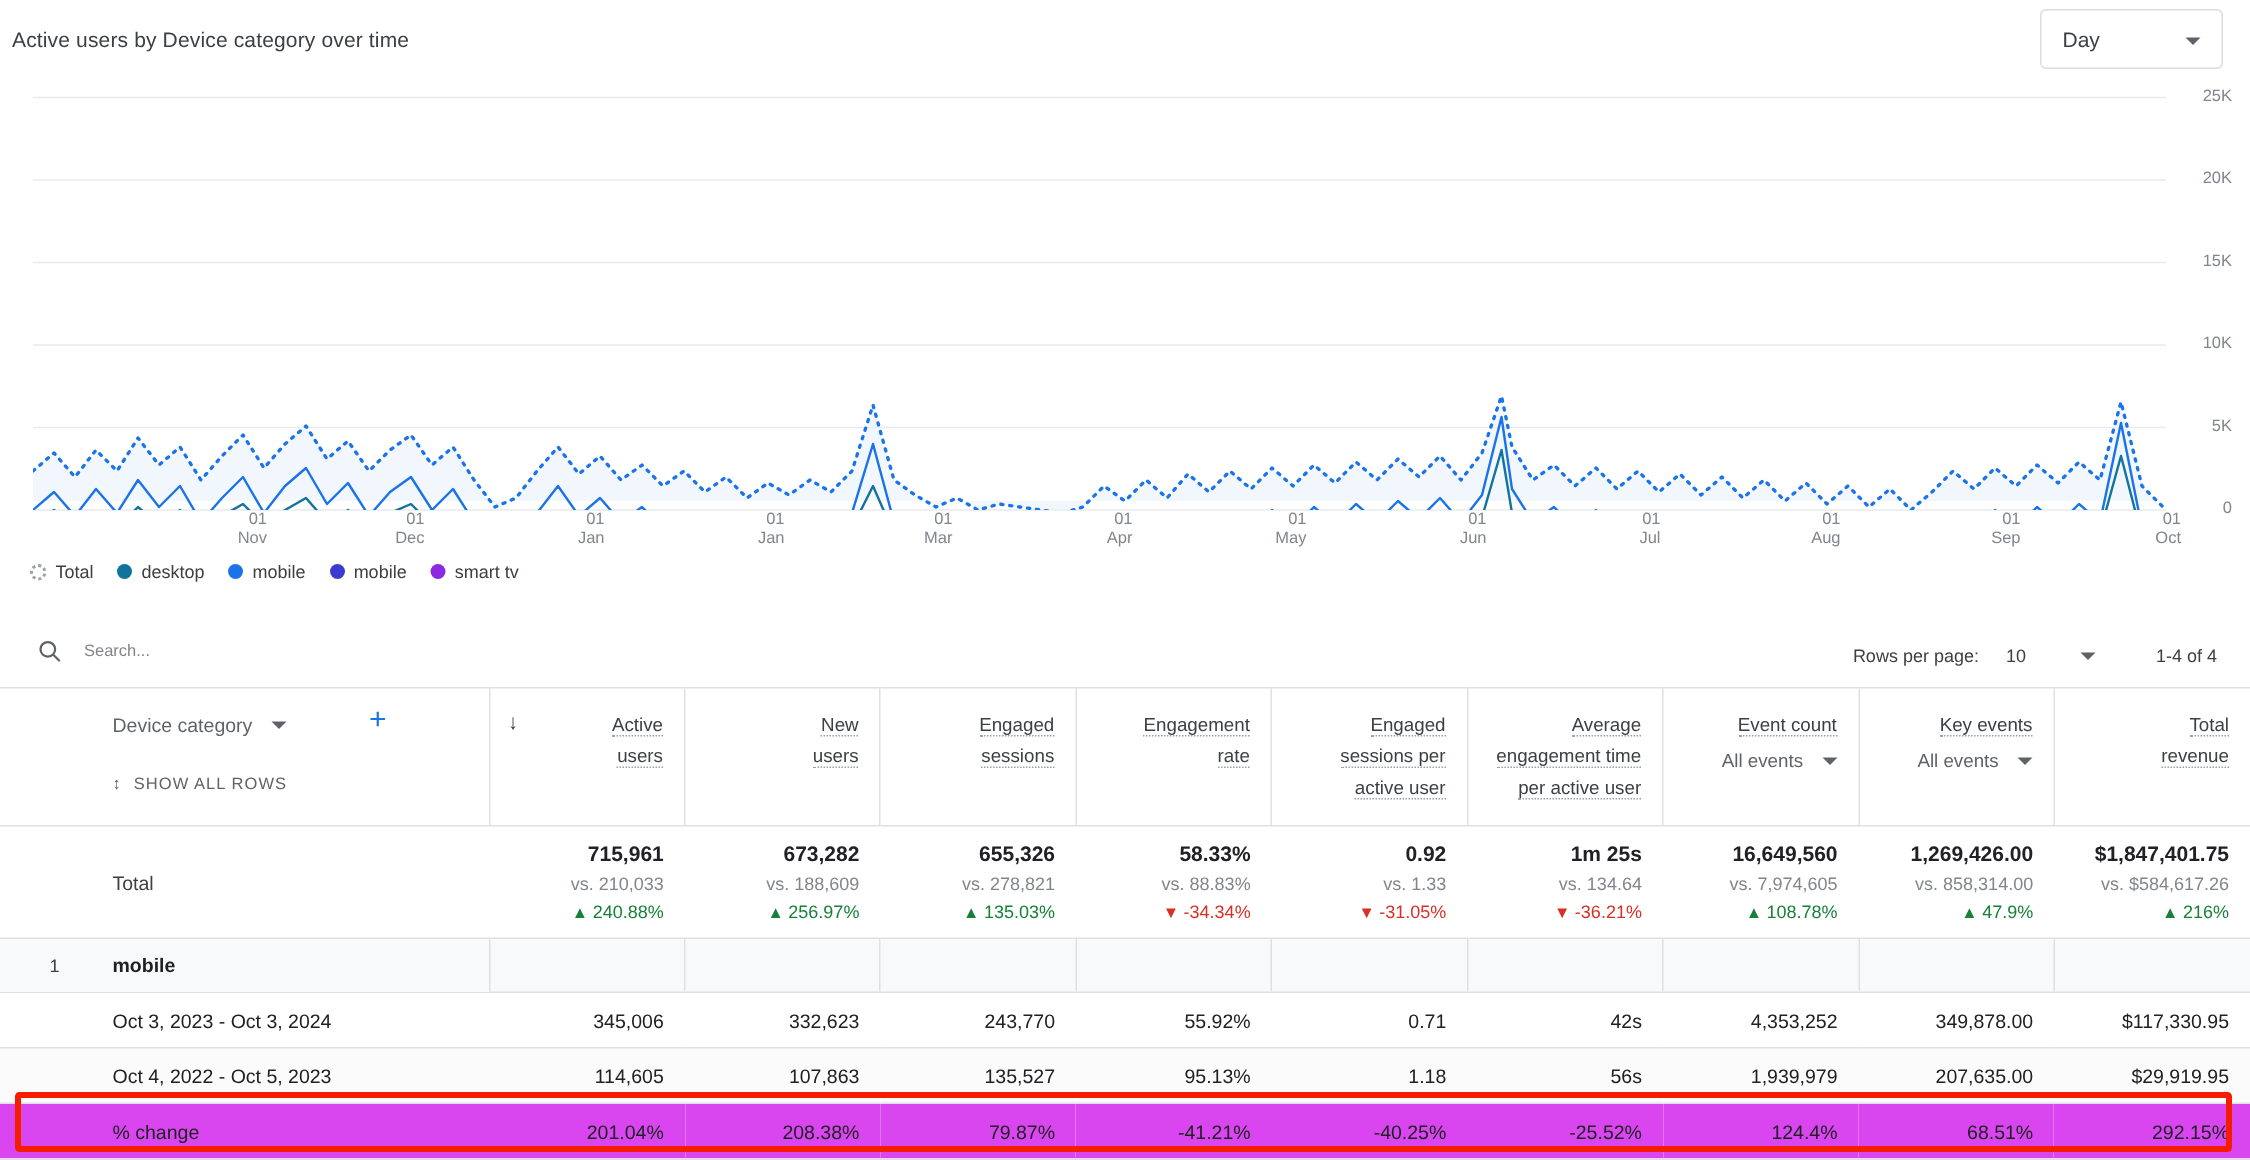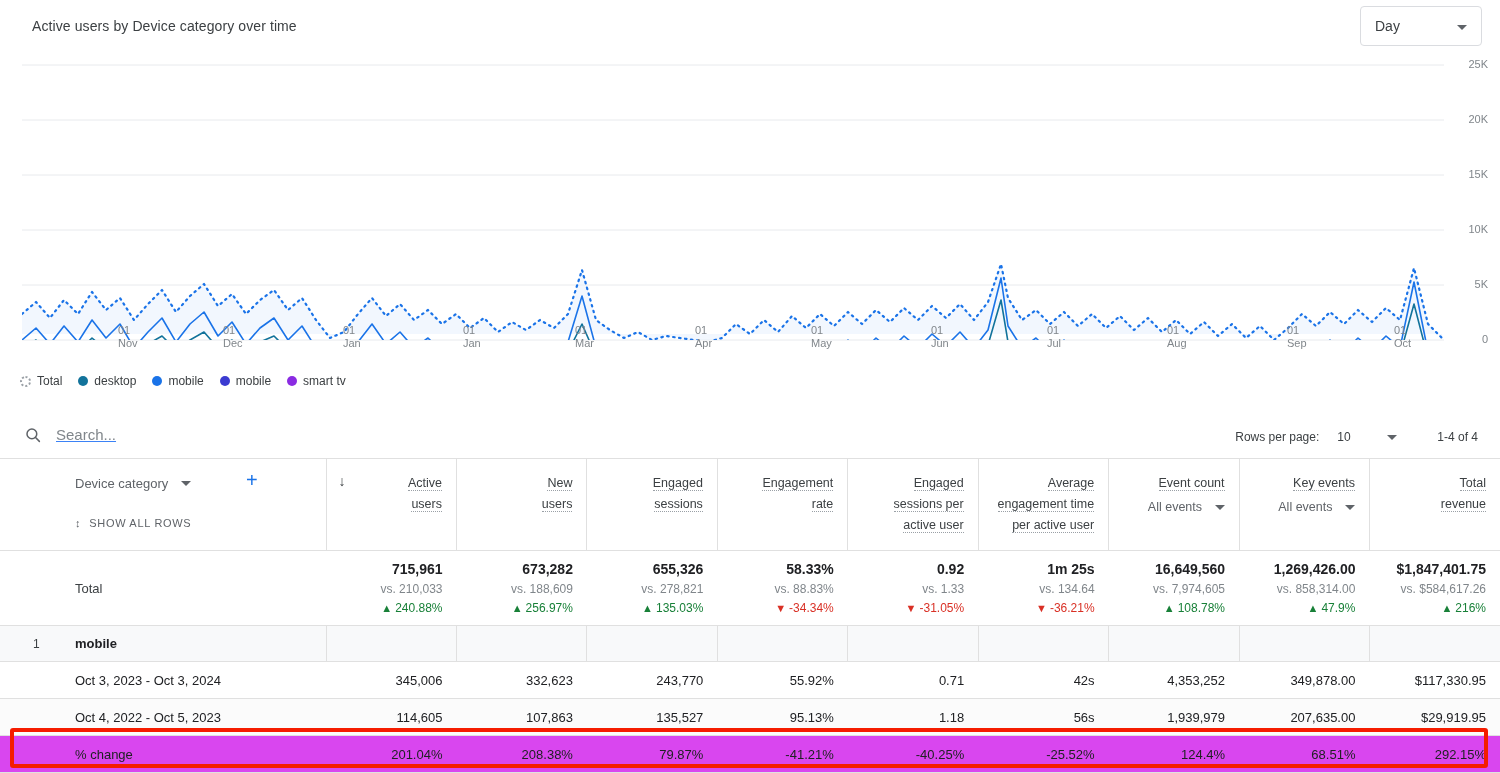--- a/index.html
+++ b/index.html
@@ -11,21 +11,21 @@
     color: #202124;
     overflow: hidden;
   }
   .page { position: relative; width: 1500px; height: 773px; }
 
   
   .card-header {
     position: absolute; top: 0; left: 0; width: 1500px; height: 52px;
   }
   .card-title {
-    position: absolute; left: 32px; top: 18px;
+    position: absolute; left: 8px; top: 18px;
     font-size: 14px; color: #3c4043; letter-spacing: .1px;
   }
   .granularity-select {
     position: absolute; right: 18px; top: 6px;
     width: 122px; height: 40px;
     border: 1px solid #dadce0; border-radius: 4px;
     background: #fff; cursor: pointer;
   }
   .granularity-select .val {
     position: absolute; left: 14px; top: 11px;
@@ -45,22 +45,22 @@
     position: absolute; left: 0; top: 52px;
     width: 1500px; height: 345px;
   }
   .chart-svg { position: absolute; left: 0; top: 0; }
   .ytick {
     position: absolute; right: 12px;
     font-size: 11px; color: #80868b; text-align: right;
     width: 40px;
   }
   .xtick {
-    position: absolute; top: 272px;
-    font-size: 11px; color: #80868b; text-align: left;
+    position: absolute; top: 288px;
+    font-size: 11px; color: #80868b; text-align: right;
     width: 60px; line-height: 13px;
   }
 
   
   .legend {
     position: absolute; left: 20px; top: 374px;
     display: flex; align-items: center; gap: 16px;
   }
   .legend-item {
     display: flex; align-items: center; gap: 6px;
@@ -77,23 +77,22 @@
   .table-toolbar {
     position: absolute; left: 0; top: 418px; width: 1500px; height: 40px;
   }
   .search-box {
     position: absolute; left: 24px; top: 7px;
     display: flex; align-items: center; gap: 12px;
   }
   .search-icon { width: 18px; height: 18px; }
   .search-input {
     border: none; outline: none; background: transparent;
-    font-size: 15px; color: #3b82f6; width: 300px;
+    font-size: 11px; color: #3b82f6; width: 300px;
     font-family: "Liberation Sans", sans-serif;
-    text-decoration: underline;
   }
   .search-input::placeholder { color: #80868b; }
   .pager {
     position: absolute; right: 22px; top: 12px;
     display: flex; align-items: center; gap: 0;
     font-size: 12px; color: #3c4043;
   }
   .pager .lbl { margin-right: 18px; }
   .pager .rpp { width: 22px; text-align: left; }
   .pager .rppcaret { margin-left: 28px; margin-right: 40px; }

